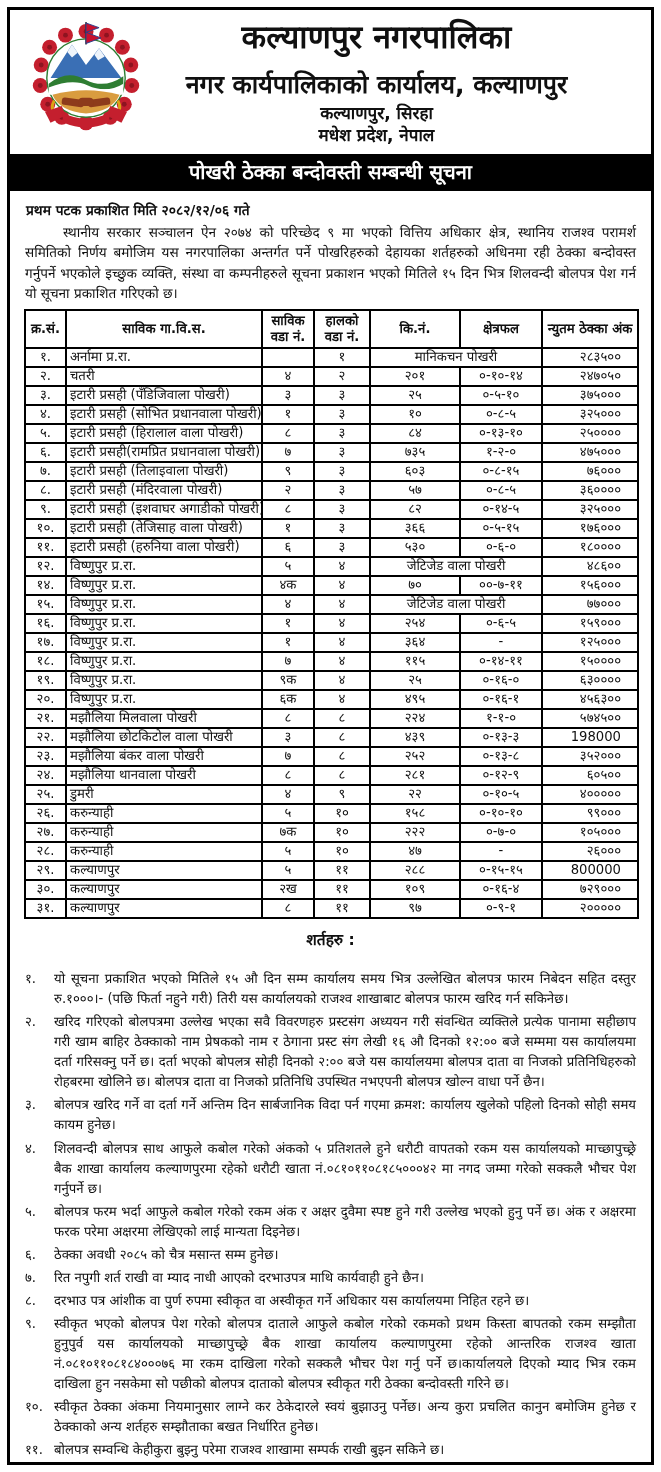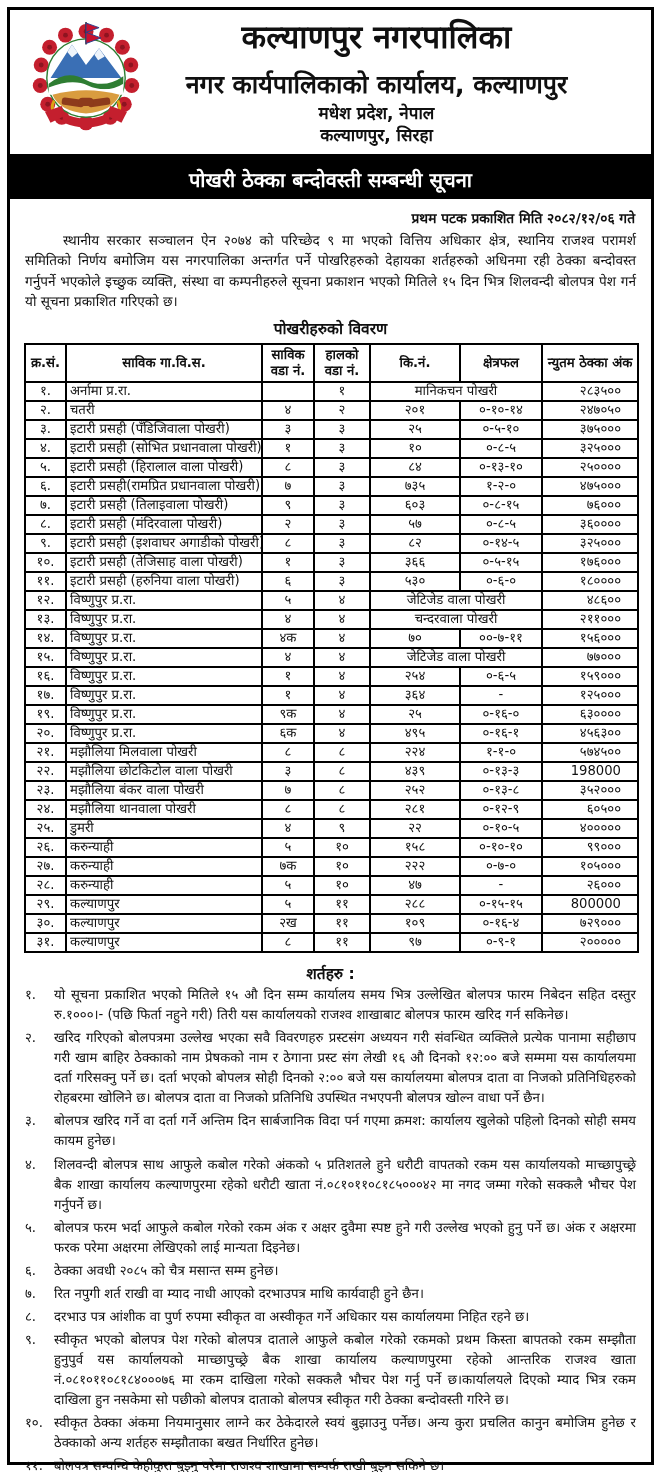--- a/index.html
+++ b/index.html
@@ -8,34 +8,34 @@
   .frame{position:absolute;inset:7px;border:3px solid #000;padding:10px 14px 8px;box-sizing:border-box;background:#fff;}
   
   .hdr{position:relative;min-height:120px;}
   .logo{position:absolute;left:6px;top:0;width:112px;height:118px;}
   .hdr-text{text-align:center;padding-left:92px;}
   .t1{font-size:32px;font-weight:bold;line-height:1.12;margin:0;}
   .t2{font-size:25px;font-weight:bold;line-height:1.15;margin:15px 0 2px;}
   .addr{font-size:17px;font-weight:bold;line-height:1.3;}
   
   .bar{background:#000;color:#fff;text-align:center;font-size:20px;font-weight:bold;
-       padding:12px 0 6px;margin:8px -14px 0;}
-  .date-line{text-align:right;font-weight:bold;font-size:13.8px;margin:9px 2px 3px;}
+       padding:4px 0 6px;margin:8px -14px 0;}
+  .date-line{font-weight:bold;font-size:13.8px;margin:9px 2px 3px;}
   .intro{font-size:13.6px;line-height:1.5;text-align:justify;text-indent:38px;margin:2px 1px 6px;}
   .tbl-title{text-align:center;font-weight:bold;font-size:15.5px;margin:3px 0 4px;}
   
   table{width:100%;border-collapse:collapse;font-size:13.2px;table-layout:fixed;}
   th,td{border:2px solid #000;padding:0 3px;text-align:center;line-height:1.25;height:17px;
         overflow:hidden;white-space:nowrap;}
   th{font-weight:bold;font-size:13.2px;line-height:1.2;padding:2px 1px;white-space:normal;height:auto;}
   td.c-name{text-align:left;}
   td.c-amt{text-align:right;padding-right:16px;}
   td.c-merged{text-align:center;}
   
-  .terms-h{text-align:center;font-weight:bold;font-size:15.5px;margin:9px 0 1px;}
+  .terms-h{text-align:center;font-weight:bold;font-size:15.5px;margin:9px 0 19px;}
   ol.terms{list-style:none;margin:0;padding:0 1px;}
   ol.terms li{display:flex;gap:7px;font-size:13.2px;line-height:1.52;margin-bottom:3px;}
   ol.terms .num{min-width:22px;flex-shrink:0;}
   ol.terms .txt{flex:1;text-align:justify;}
 </style>
 </head>
 <body>
 
 <div class="page">
   <div class="frame">
@@ -98,34 +98,33 @@
           <path d="M104 98 L86 92 L82 102 L98 110 Z" fill="#c41f2e"></path>
           <path d="M34 99 Q60 112 86 99 L84 110 Q60 120 36 110 Z" fill="#c41f2e"></path>
 
           <line x1="60" y1="2" x2="60" y2="26" stroke="#333" stroke-width="1.6"></line>
           <path d="M60 3 L74 8 L60 13 Z M60 13 L76 19 L60 25 Z" fill="#c8102e" stroke="#25418f" stroke-width="1"></path>
         </svg>
       </div>
       <div class="hdr-text">
         <h1 class="t1">कल्याणपुर नगरपालिका</h1>
         <div class="t2">नगर कार्यपालिकाको कार्यालय, कल्याणपुर</div>
+        <div class="addr">कल्याणपुर, सिरहा</div>
         <div class="addr">मधेश प्रदेश, नेपाल</div>
-        <div class="addr">कल्याणपुर, सिरहा</div>
       </div>
     </div>
 
     <div class="bar">
       <span>पोखरी ठेक्का बन्दोवस्ती सम्बन्धी सूचना</span>
     </div>
 
     <div class="date-line">प्रथम पटक प्रकाशित मिति २०८२/१२/०६ गते</div>
 
     <p class="intro">स्थानीय सरकार सञ्चालन ऐन २०७४ को परिच्छेद ९ मा भएको वित्तिय अधिकार क्षेत्र, स्थानिय राजश्व परामर्श समितिको निर्णय बमोजिम यस नगरपालिका अन्तर्गत पर्ने पोखरिहरुको देहायका शर्तहरुको अधिनमा रही ठेक्का बन्दोवस्त गर्नुपर्ने भएकोले इच्छुक व्यक्ति, संस्था वा कम्पनीहरुले सूचना प्रकाशन भएको मितिले १५ दिन भित्र शिलवन्दी बोलपत्र पेश गर्न यो सूचना प्रकाशित गरिएको छ।</p>
 
-    <div class="tbl-title">पोखरीहरुको विवरण</div>
 
     <table>
       <colgroup>
         <col style="width:41px">
           <col style="width:196px">
           <col style="width:52px">
           <col style="width:56px">
         <col style="width:90px">
           <col style="width:82px">
           <col style="width:96px">
@@ -242,28 +241,20 @@
           </tr>
           <tr>
             <td>१२.</td>
             <td class="c-name">विष्णुपुर प्र.रा.</td>
             <td>५</td>
             <td>४</td>
             <td class="c-merged" colspan="2">जेटिजेड वाला पोखरी</td>
             <td class="c-amt">४८६००</td>
           </tr>
           <tr>
-            <td>१३.</td>
-            <td class="c-name">विष्णुपुर प्र.रा.</td>
-            <td>४</td>
-            <td>४</td>
-            <td class="c-merged" colspan="2">चन्दरवाला पोखरी</td>
-            <td class="c-amt">२११०००</td>
-          </tr>
-          <tr>
             <td>१४.</td>
             <td class="c-name">विष्णुपुर प्र.रा.</td>
             <td>४क</td>
             <td>४</td>
             <td>७०</td>
             <td>००-७-११</td>
             <td class="c-amt">१५६०००</td>
           </tr>
           <tr>
             <td>१५.</td>
@@ -283,20 +274,29 @@
             <td class="c-amt">१५९०००</td>
           </tr>
           <tr>
             <td>१७.</td>
             <td class="c-name">विष्णुपुर प्र.रा.</td>
             <td>१</td>
             <td>४</td>
             <td>३६४</td>
             <td>-</td>
             <td class="c-amt">१२५०००</td>
+          </tr>
+          <tr>
+            <td>१८.</td>
+            <td class="c-name">विष्णुपुर प्र.रा.</td>
+            <td>७</td>
+            <td>४</td>
+            <td>११५</td>
+            <td>०-१४-११</td>
+            <td class="c-amt">१५००००</td>
           </tr>
           <tr>
             <td>१९.</td>
             <td class="c-name">विष्णुपुर प्र.रा.</td>
             <td>९क</td>
             <td>४</td>
             <td>२५</td>
             <td>०-१६-०</td>
             <td class="c-amt">६३००००</td>
           </tr>

